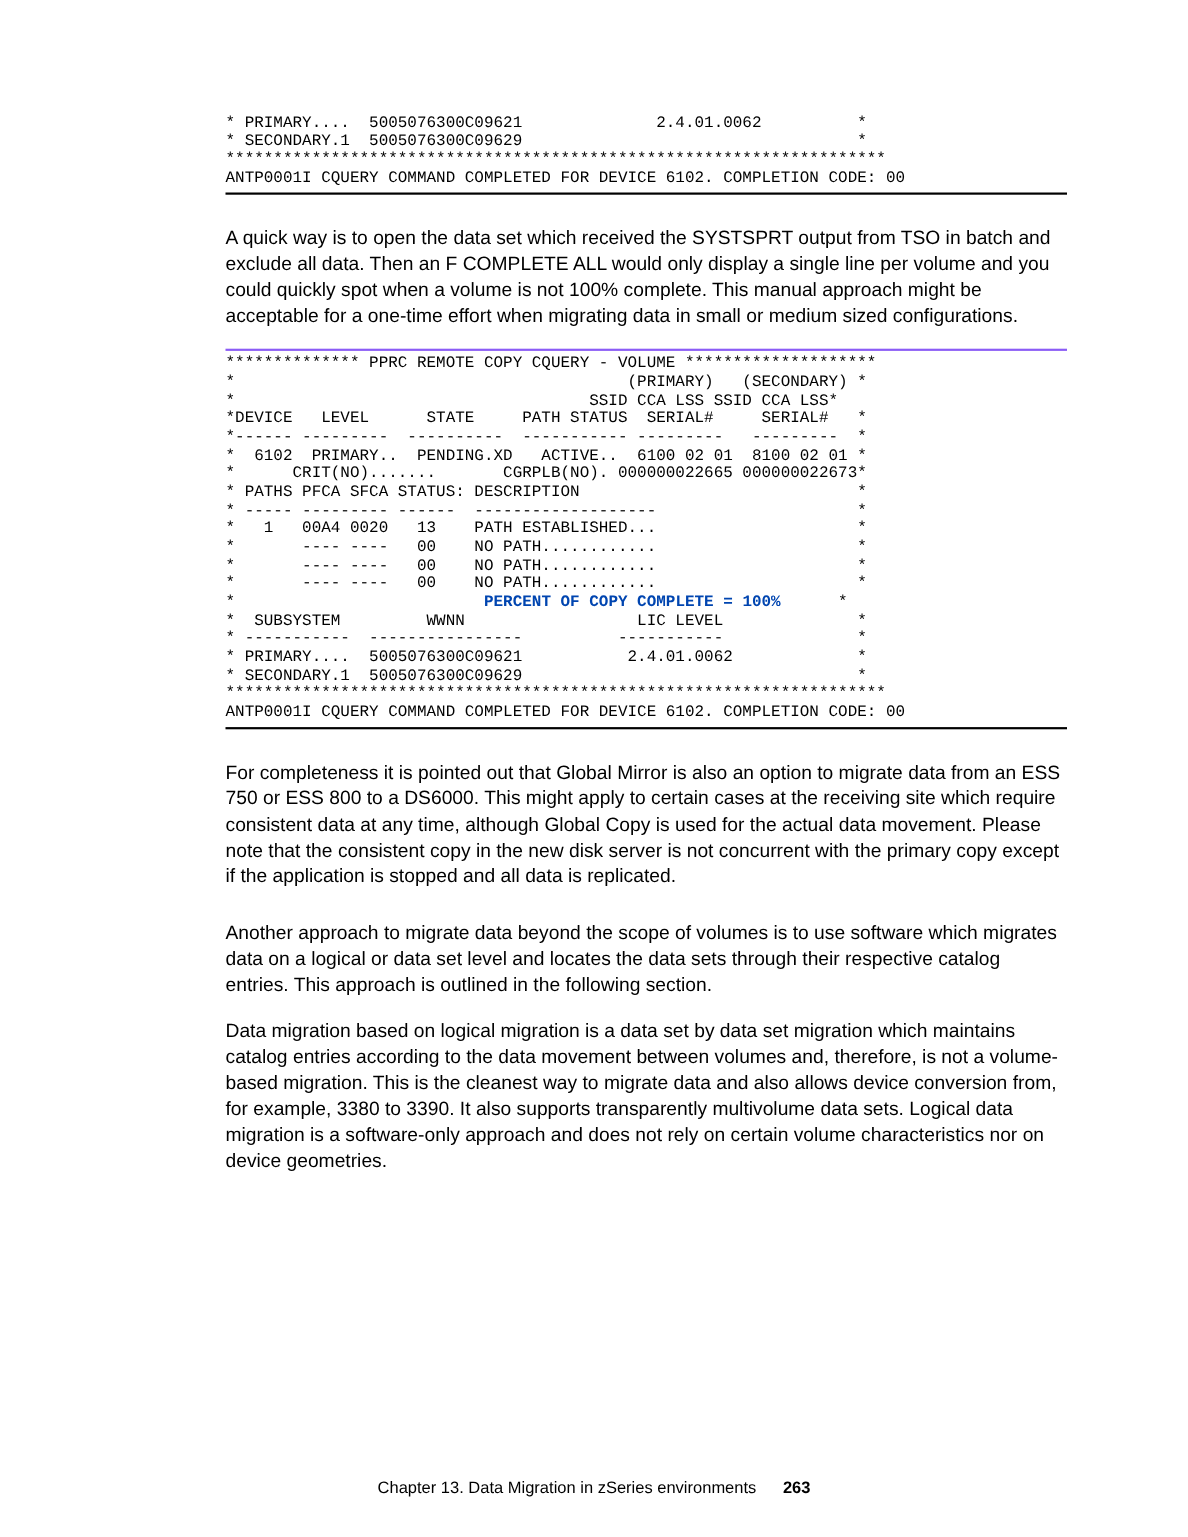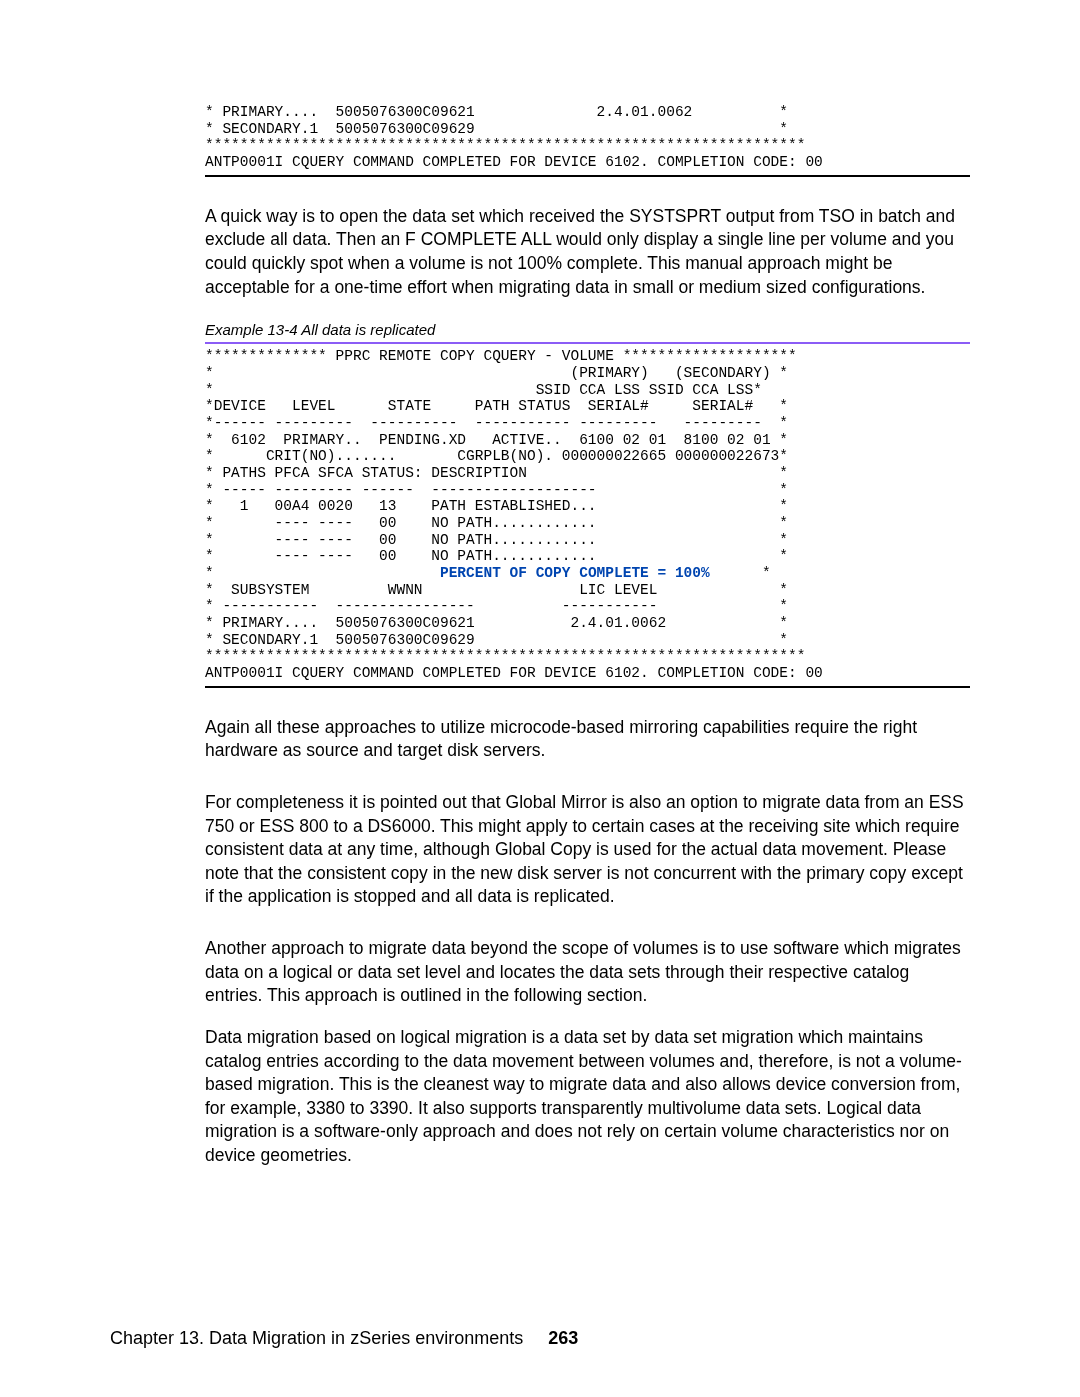--- a/index.html
+++ b/index.html
@@ -40,46 +40,45 @@
     font-size: 15px;
     margin: 22px 0 4px 95px;
   }
   .h2 {
     font-size: 29px;
     font-weight: bold;
     margin: 42px 0 14px 0;
   }
   .footer {
     position: absolute;
-    bottom: 48px;
+    bottom: 36px;
     left: 0;
     width: 100%;
     box-sizing: border-box;
     padding: 0 110px 0 110px;
-    font-size: 18px;
-    text-align: left;
+    font-size: 15px;
+    text-align: center;
   }
   .footer .pnum {
     font-weight: bold;
     margin-left: 20px;
   }
 </style>
 </head>
 <body>
 
 <div class="page">
 
   <div class="codeblock" style="border-top:none;"><span>* PRIMARY....  5005076300C09621              2.4.01.0062          *</span>
 <span>* SECONDARY.1  5005076300C09629                                   *</span>
 <span>*********************************************************************</span>
 <span>ANTP0001I CQUERY COMMAND COMPLETED FOR DEVICE 6102. COMPLETION CODE: 00</span></div>
 
   <p class="bodytext">A quick way is to open the data set which received the SYSTSPRT output from TSO in batch and exclude all data. Then an F COMPLETE ALL would only display a single line per volume and you could quickly spot when a volume is not 100% complete. This manual approach might be acceptable for a one-time effort when migrating data in small or medium sized configurations.</p>
 
-  <div class="example-caption">Example 13-4   All data is replicated</div>
 
   <div class="codeblock"><span>************** PPRC REMOTE COPY CQUERY - VOLUME ********************</span>
 <span>*                                         (PRIMARY)   (SECONDARY) *</span>
 <span>*                                     SSID CCA LSS SSID CCA LSS*</span>
 <span>*DEVICE   LEVEL      STATE     PATH STATUS  SERIAL#     SERIAL#   *</span>
 <span>*------ ---------  ----------  ----------- ---------   ---------  *</span>
 <span>*  6102  PRIMARY..  PENDING.XD   ACTIVE..  6100 02 01  8100 02 01 *</span>
 <span>*      CRIT(NO).......       CGRPLB(NO). 000000022665 000000022673*</span>
 <span>* PATHS PFCA SFCA STATUS: DESCRIPTION                             *</span>
 <span>* ----- --------- ------  -------------------                     *</span>
@@ -88,21 +87,20 @@
 <span>*       ---- ----   00    NO PATH............                     *</span>
 <span>*       ---- ----   00    NO PATH............                     *</span>
 <span>*                          </span><span class="highlight">PERCENT OF COPY COMPLETE = 100%</span><span>      *</span>
 <span>*  SUBSYSTEM         WWNN                  LIC LEVEL              *</span>
 <span>* -----------  ----------------          -----------              *</span>
 <span>* PRIMARY....  5005076300C09621           2.4.01.0062             *</span>
 <span>* SECONDARY.1  5005076300C09629                                   *</span>
 <span>*********************************************************************</span>
 <span>ANTP0001I CQUERY COMMAND COMPLETED FOR DEVICE 6102. COMPLETION CODE: 00</span></div>
 
-  <p class="bodytext">Again all these approaches to utilize microcode-based mirroring capabilities require the right hardware as source and target disk servers.</p>
   <p class="bodytext">For completeness it is pointed out that Global Mirror is also an option to migrate data from an ESS 750 or ESS 800 to a DS6000. This might apply to certain cases at the receiving site which require consistent data at any time, although Global Copy is used for the actual data movement. Please note that the consistent copy in the new disk server is not concurrent with the primary copy except if the application is stopped and all data is replicated.</p>
   <p class="bodytext">Another approach to migrate data beyond the scope of volumes is to use software which migrates data on a logical or data set level and locates the data sets through their respective catalog entries. This approach is outlined in the following section.</p>
 
 
   <p class="bodytext" style="margin-top:14px;">Data migration based on logical migration is a data set by data set migration which maintains catalog entries according to the data movement between volumes and, therefore, is not a volume-based migration. This is the cleanest way to migrate data and also allows device conversion from, for example, 3380 to 3390. It also supports transparently multivolume data sets. Logical data migration is a software-only approach and does not rely on certain volume characteristics nor on device geometries.</p>
 
   <div class="footer">
     <span>Chapter 13. Data Migration in zSeries environments</span>
     <span class="pnum">263</span>
   </div>

